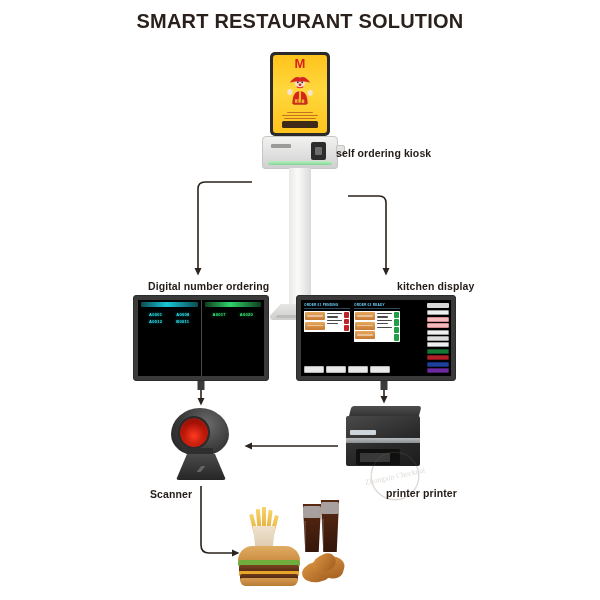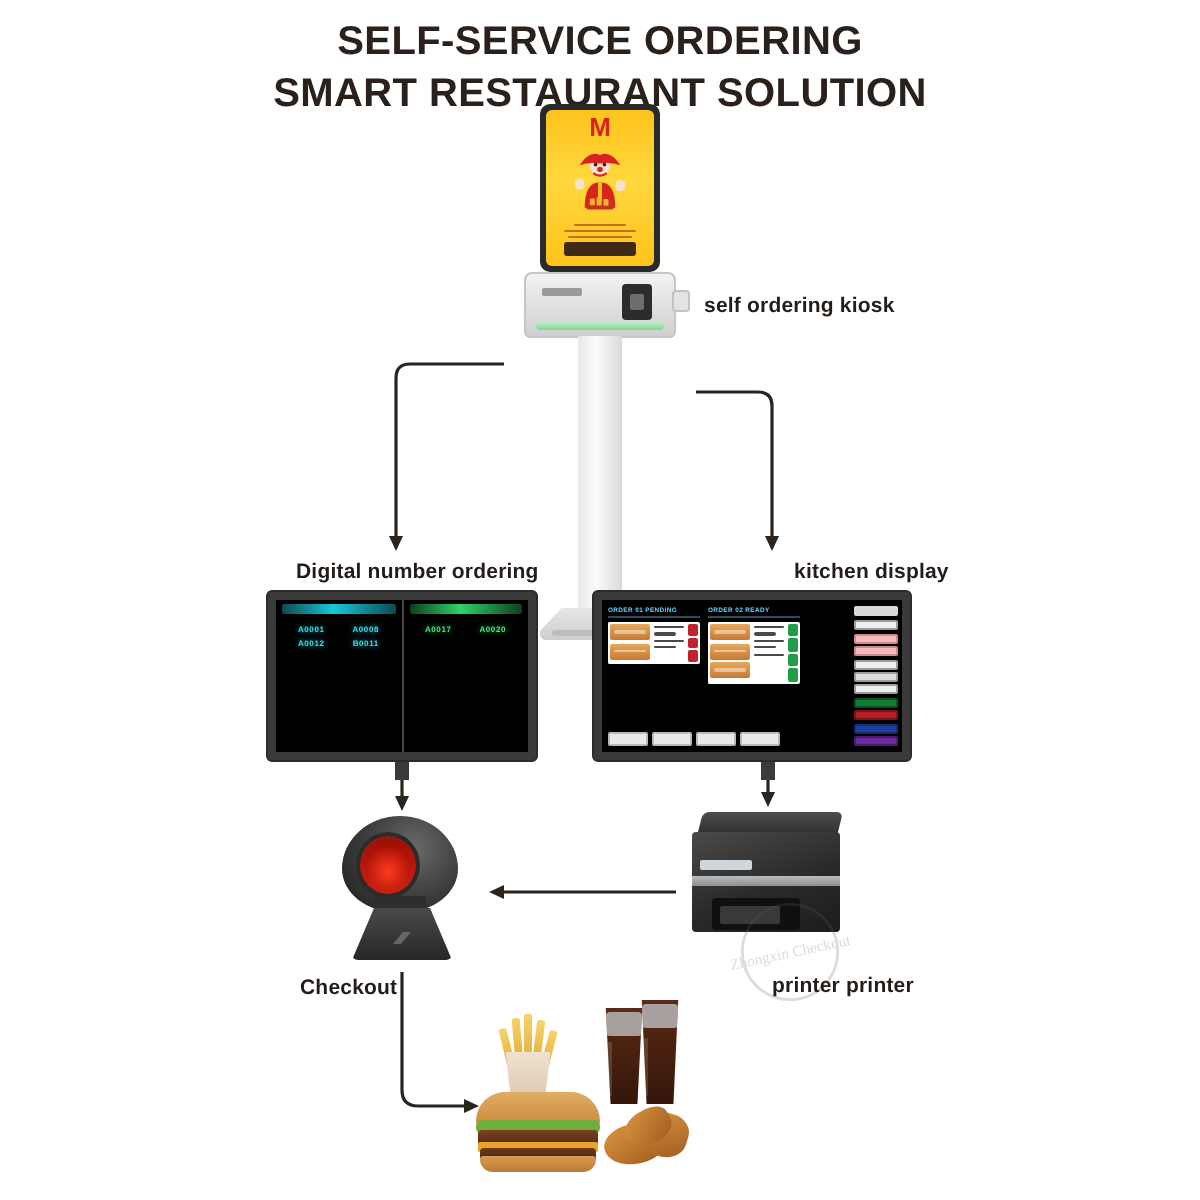--- a/index.html
+++ b/index.html
@@ -311,21 +311,20 @@
   .w1{left:2px;bottom:2px;width:30px;height:20px;transform:rotate(-12deg);}
   .w2{right:0;bottom:6px;width:26px;height:22px;transform:rotate(16deg);}
   .w3{left:12px;bottom:12px;width:24px;height:17px;transform:rotate(-28deg);}
 </style>
 </head>
 <body>
 
 <div class="stage">
 
   <div class="title">
-    <span>SELF-SERVICE ORDERING</span>
     <span class="l2">SMART RESTAURANT SOLUTION</span>
   </div>
 
   <svg class="wires" viewBox="0 0 600 600" xmlns="http://www.w3.org/2000/svg">
     <defs>
       <marker id="ah" markerWidth="9" markerHeight="9" refX="4.5" refY="4.5" orient="auto" markerUnits="userSpaceOnUse">
         <path d="M0.5,1 L8,4.5 L0.5,8 z" fill="#2b231d"></path>
       </marker>
     </defs>
 
@@ -372,21 +371,21 @@
     </div>
     <div class="kiosk-body">
       <div class="printer-slot"></div>
       <div class="card-reader"></div>
       <div class="side-nub"></div>
       <div class="led"></div>
     </div>
     <div class="kiosk-neck"></div>
     <div class="kiosk-base"></div>
   </div>
-  <div class="label" style="left:352px;top:147px;">self ordering kiosk</div>
+  <div class="label" style="left:336px;top:147px;">self ordering kiosk</div>
 
   <div class="label" style="left:148px;top:280px;">Digital number ordering</div>
   <div class="monitor" style="left:133px;top:295px;width:136px;height:86px;">
     <div class="mon-bezel">
       <div class="mon-screen">
         <div class="nd-cols">
           <div class="nd-col">
             <div class="nd-head cyan"></div>
             <div class="nd-grid">
               <div class="nd-num cyan">A0001</div>
@@ -486,21 +485,21 @@
   <div class="mon-foot" style="left:384px;top:381px;height:9px;"></div>
 
   <div class="scanner">
     <div class="scanner-head">
       <div class="scanner-win"></div>
     </div>
     <div class="scanner-neck"></div>
     <div class="scanner-base"></div>
     <div class="scanner-logo"></div>
   </div>
-  <div class="label" style="left:150px;top:488px;">Checkout</div>
+  <div class="label" style="left:150px;top:488px;">Scanner</div>
 
   <div class="printer">
     <div class="printer-top"></div>
     <div class="printer-body">
       <div class="printer-badge"></div>
       <div class="printer-strip"></div>
       <div class="printer-mouth"></div>
     </div>
   </div>
   <svg class="watermark" viewBox="0 0 120 80" xmlns="http://www.w3.org/2000/svg">

